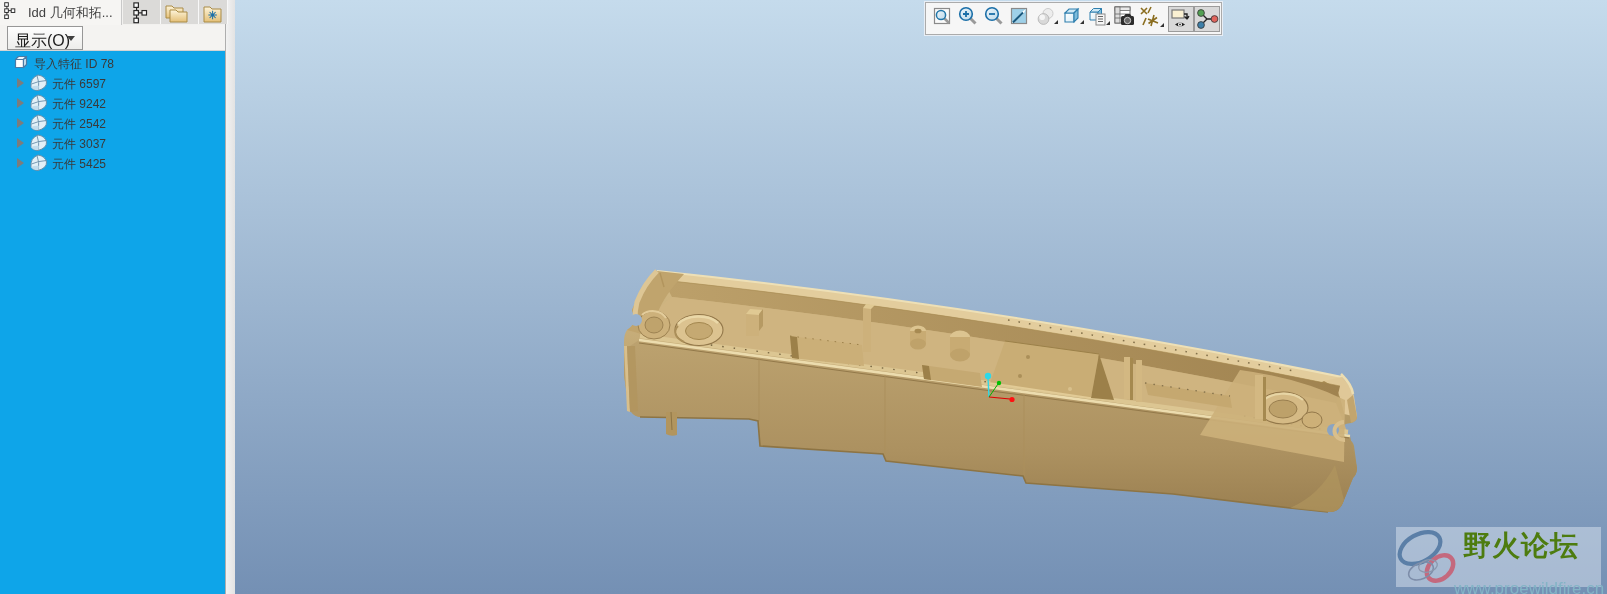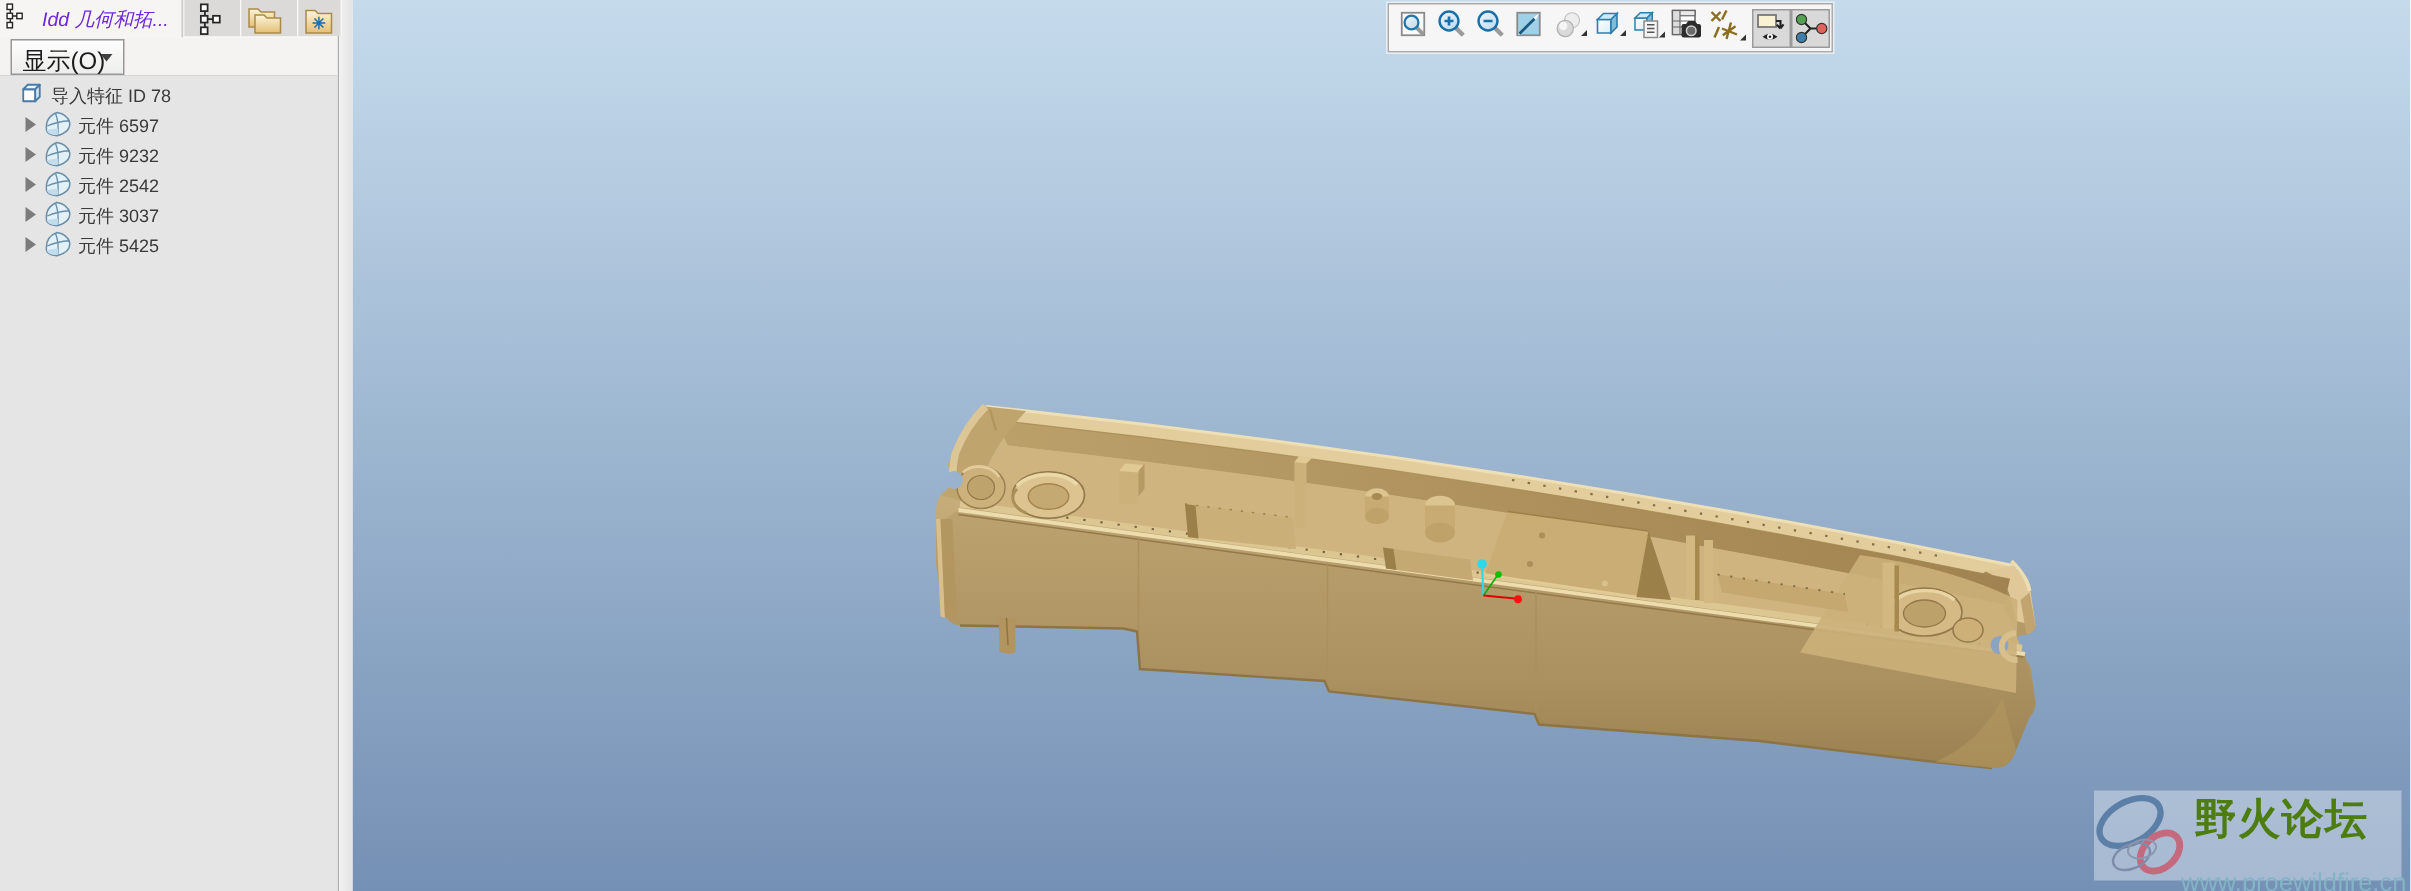--- a/index.html
+++ b/index.html
@@ -7,32 +7,32 @@
        font-family:"Liberation Sans",sans-serif;background:#fff;}
   .abs{position:absolute;}
   
   #viewport{left:235px;top:0;width:1372px;height:594px;
     background:linear-gradient(to bottom,#c5dbec 0%,#7490b4 100%);}
   
   #leftcol{left:0;top:0;width:225px;height:594px;background:#ffffff;}
   #sep{left:225px;top:0;width:10px;height:594px;background:linear-gradient(to right,#aeaeae 0,#aeaeae 1px,#f2f2f2 1px,#e3e3e3 100%);}
   #hdrrow{left:0;top:0;width:225px;height:25px;background:#f2f1ef;}
   #tabarea{left:0;top:0;width:121px;height:25px;background:#f6f5f3;border-right:1px solid #c9c9c9;}
-  #tablabel{left:28px;top:4px;font-size:13px;color:#6d28d9;white-space:nowrap;font-style:italic;}
+  #tablabel{left:28px;top:4px;font-size:13px;color:#404040;white-space:nowrap;}
   .graybtn{top:0;height:24px;background:#dbdad8;border-right:1px solid #f8f8f8;}
   #gb1{left:123px;width:37px;}
   #gb2{left:161px;width:37px;}
   #gb3{left:199px;width:28px;}
   #showrow{left:0;top:25px;width:225px;height:25px;background:#f4f3f1;border-bottom:1px solid #d4d4d4;}
   #showbtn{left:7px;top:26px;width:74px;height:22px;border:1px solid #979797;
     background:linear-gradient(#fefefe,#ededeb);font-size:16px;color:#1c1c1c;}
   #showbtn span{position:absolute;left:7px;top:4px;}
   #showbtn .tri{position:absolute;right:7px;top:9px;width:0;height:0;
     border-left:4px solid transparent;border-right:4px solid transparent;border-top:5px solid #404040;}
-  #tree{left:0;top:51px;width:225px;height:543px;background:#e5e5e5;}
+  #tree{left:0;top:51px;width:225px;height:543px;background:#0ea5e9;}
   .trow{position:absolute;height:20px;font-size:12px;color:#3a3a3a;white-space:nowrap;}
   .trow .txt{position:absolute;top:3px;left:0;}
   
   #toolbar{left:925px;top:2px;width:295px;height:31px;background:#f6f6f6;
     border:1px solid #ababab;box-shadow:0 0 0 1px #e8eef5;}
   .pressedbtn{position:absolute;top:3px;width:24px;height:24px;background:#d9d9d9;border:1px solid #9b9b9b;}
   
   #wm{left:1396px;top:527px;width:205px;height:60px;background:rgba(223,231,242,0.48);}
   #wmtitle{position:absolute;left:67px;top:0px;font-size:28px;font-weight:bold;color:#4d7c0f;letter-spacing:1px;}
   #wmurl{position:absolute;left:58px;top:52px;font-size:17px;color:#83b4c6;}
@@ -338,21 +338,21 @@
           <path d="M3.5 5.5 L6.5 2.5 L14.5 2.5 L11.5 5.5 Z" fill="#eef6fb"></path>
           <path d="M11.5 5.5 L14.5 2.5 L14.5 10.5 L11.5 13.5 Z" fill="#cfe5f2"></path>
         </g>
       </svg>
       <div class="txt" style="left:34px;">导入特征 ID 78</div>
     </div>
     <div class="trow itmrow" style="left:0;top:22px;">
       <div class="txt">元件 6597</div>
     </div>
     <div class="trow itmrow" style="left:0;top:42px;">
-      <div class="txt">元件 9232</div>
+      <div class="txt">元件 9242</div>
     </div>
     <div class="trow itmrow" style="left:0;top:62px;">
       <div class="txt">元件 2542</div>
     </div>
     <div class="trow itmrow" style="left:0;top:82px;">
       <div class="txt">元件 3037</div>
     </div>
     <div class="trow itmrow" style="left:0;top:102px;">
       <div class="txt">元件 5425</div>
     </div>

